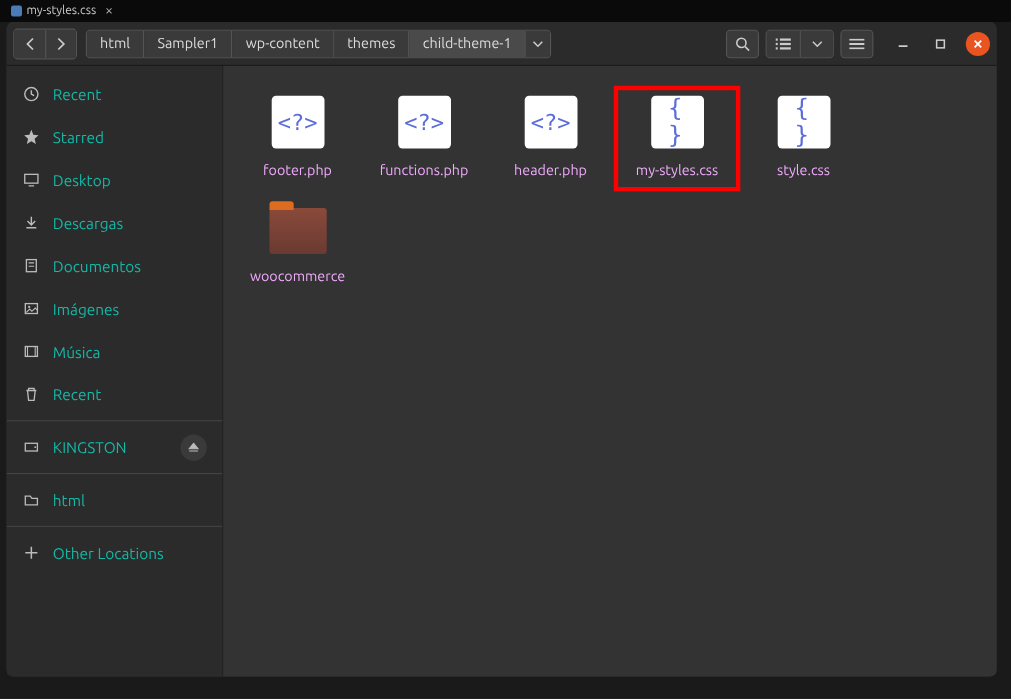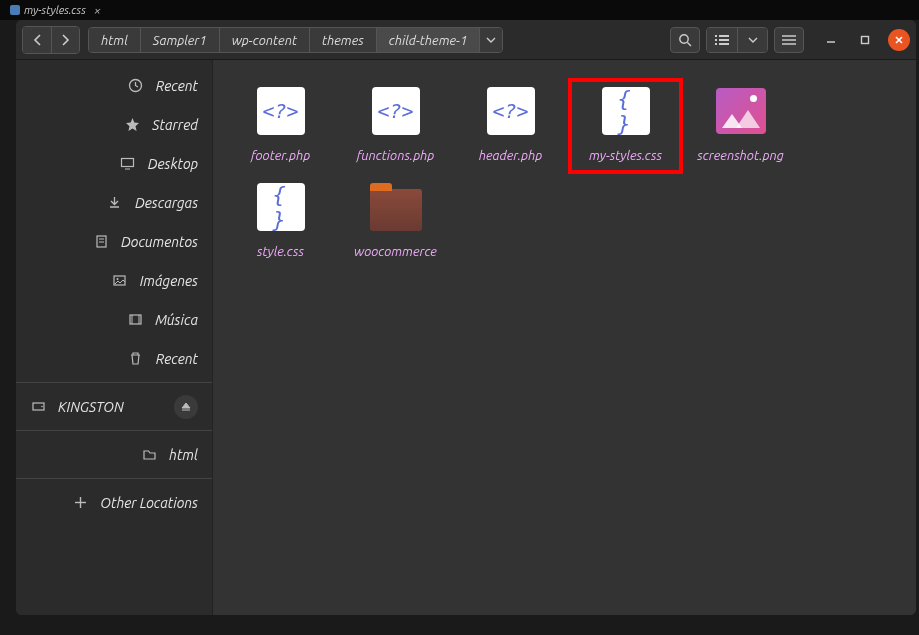--- a/index.html
+++ b/index.html
@@ -4,21 +4,21 @@
   <style>
     * { margin: 0; padding: 0; box-sizing: border-box; }
     body {
       font-family: Ubuntu, "Segoe UI", sans-serif;
       background: #1a1a1a;
       width: 919px;
       height: 635px;
       overflow: hidden;
       color: #e0e0e0;
     }
-    .desktop-bg { background: #1a1a1a; width: 100%; height: 100%; position: relative; font-style: italic; }
+    .desktop-bg { background: #1a1a1a; width: 100%; height: 100%; position: relative; }
     .tab-bar {
       height: 20px;
       background: #0a0a0a;
       display: flex;
       align-items: center;
       font-size: 11px;
       padding-left: 4px;
     }
     .tab {
       display: flex;
@@ -26,21 +26,21 @@
       gap: 4px;
       height: 100%;
       padding: 0 6px;
       color: #ccc;
     }
     .tab-icon { width: 10px; height: 10px; background: #4a7cb8; border-radius: 2px; display:inline-block; }
     .tab-close { color: #aaa; font-size: 13px; margin-left: 4px; }
     .window {
       position: absolute;
       top: 20px;
-      left: 16px;
+      left: 6px;
       width: 900px;
       height: 595px;
       background: #333333;
       border-radius: 6px;
       overflow: hidden;
       display: flex;
       flex-direction: column;
     }
     .toolbar {
       height: 40px;
@@ -124,22 +124,21 @@
       flex-direction: column;
       padding-top: 6px;
     }
     .side-item {
       height: 39px;
       display: flex;
       align-items: center;
       padding: 0 14px;
       gap: 12px;
       font-size: 14px;
-      color: #e5e5e5;
-      justify-content: flex-end;
+      color: #14b8a6;
     }
     .side-icon { width: 16px; display: flex; justify-content: center; }
     .side-sep { height: 1px; background: #444; margin: 4px 0; }
     .side-eject {
       margin-left: auto;
       width: 24px; height: 24px;
       display: flex; align-items: center; justify-content: center;
       border-radius: 50%;
       background: #3a3a3a;
     }
@@ -448,28 +447,20 @@
           <div class="file-label">header.php</div>
         </div>
         <div class="file-item highlight-box">
           <div class="file-icon-wrap">
               <div class="file-icon-doc file-icon-css">{ }</div>
             </div>
           <div class="file-label">my-styles.css</div>
         </div>
         <div class="file-item">
           <div class="file-icon-wrap">
-              <div class="file-icon-img">
-                <span class="img-sun"></span>
-              </div>
-            </div>
-          <div class="file-label">screenshot.png</div>
-        </div>
-        <div class="file-item">
-          <div class="file-icon-wrap">
               <div class="file-icon-doc file-icon-css">{ }</div>
             </div>
           <div class="file-label">style.css</div>
         </div>
         <div class="file-item">
           <div class="file-icon-wrap">
               <div class="file-icon-folder"></div>
             </div>
           <div class="file-label">woocommerce</div>
         </div>

